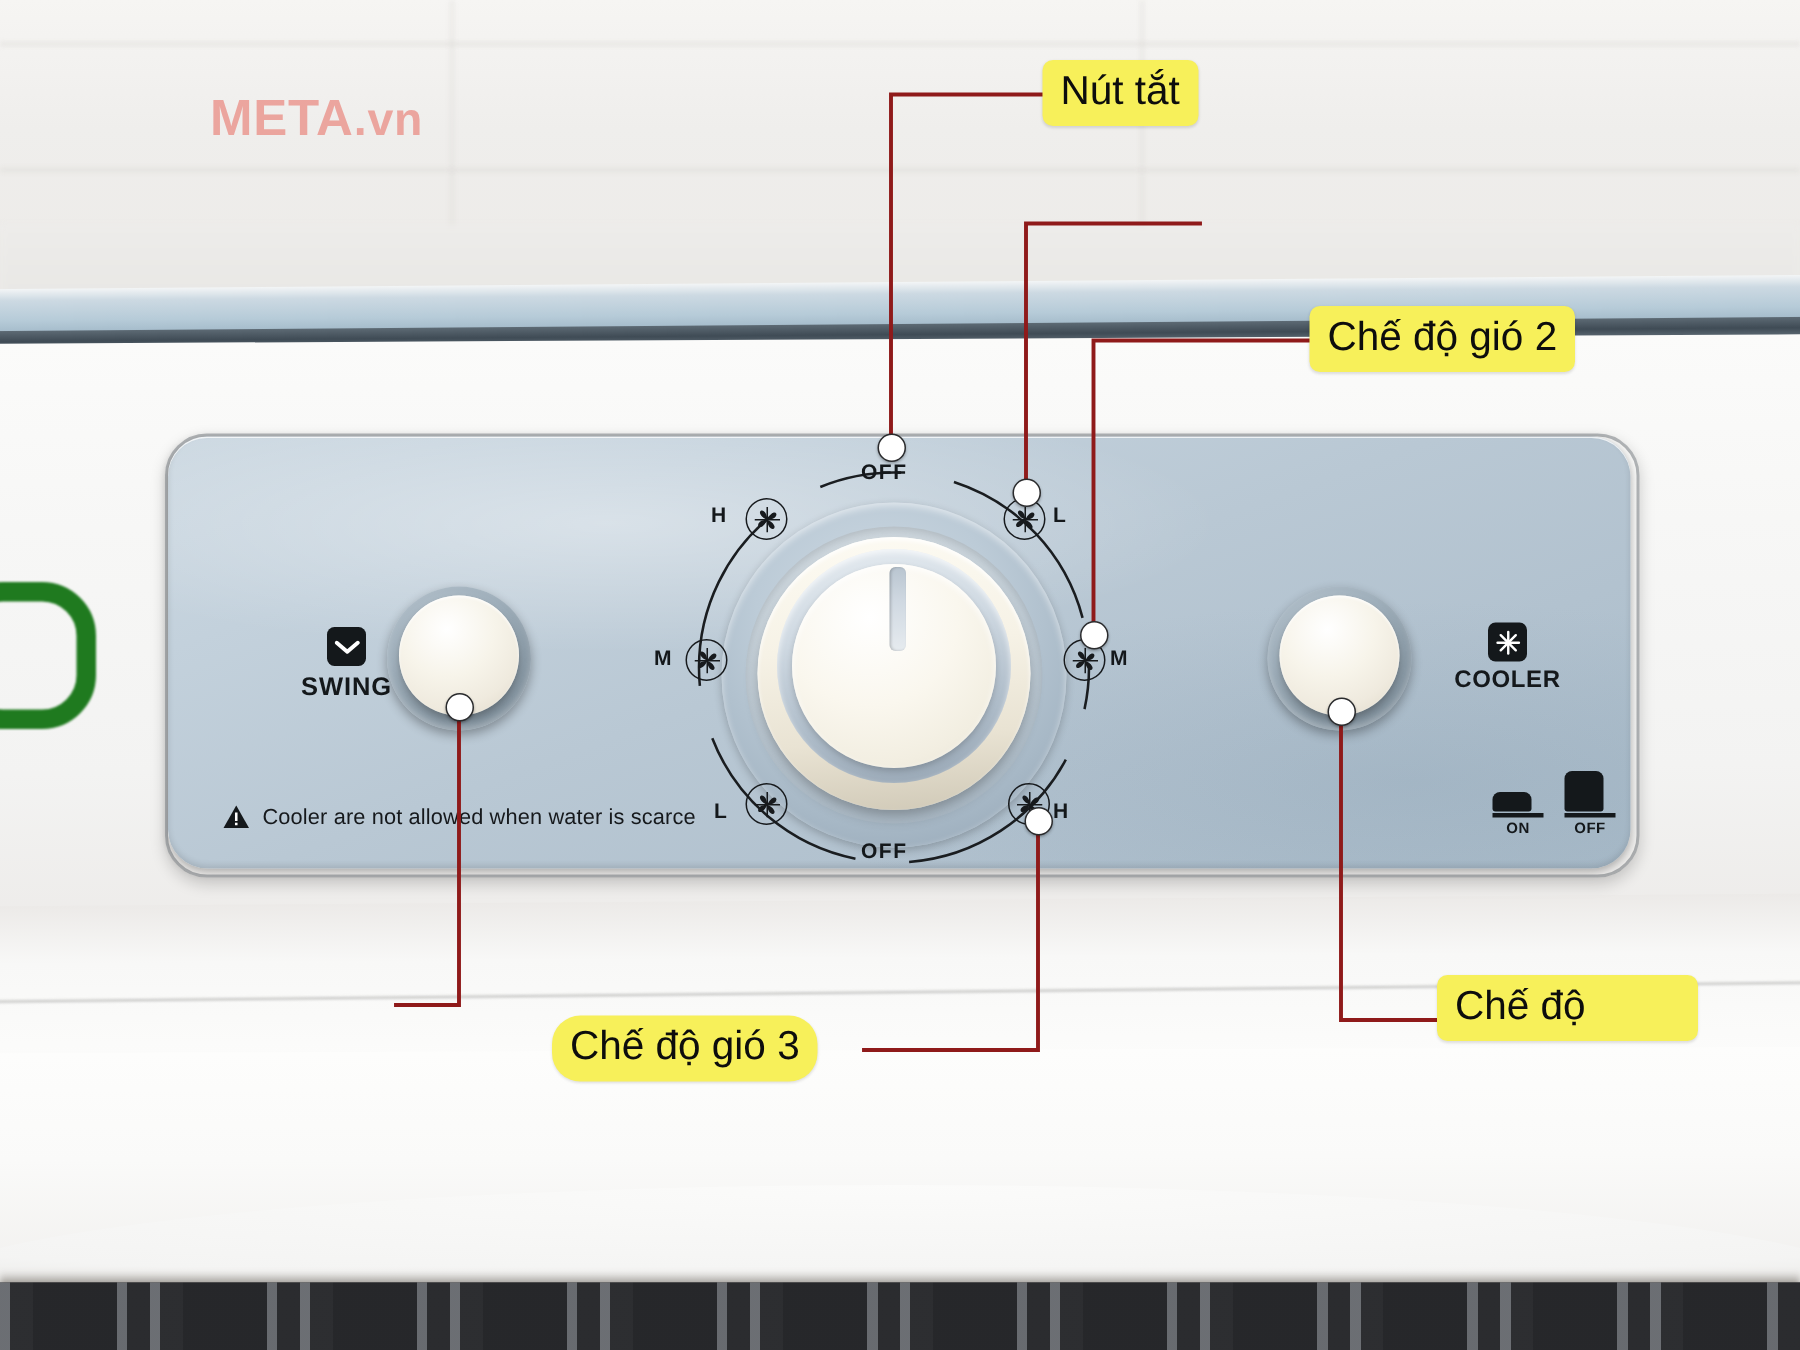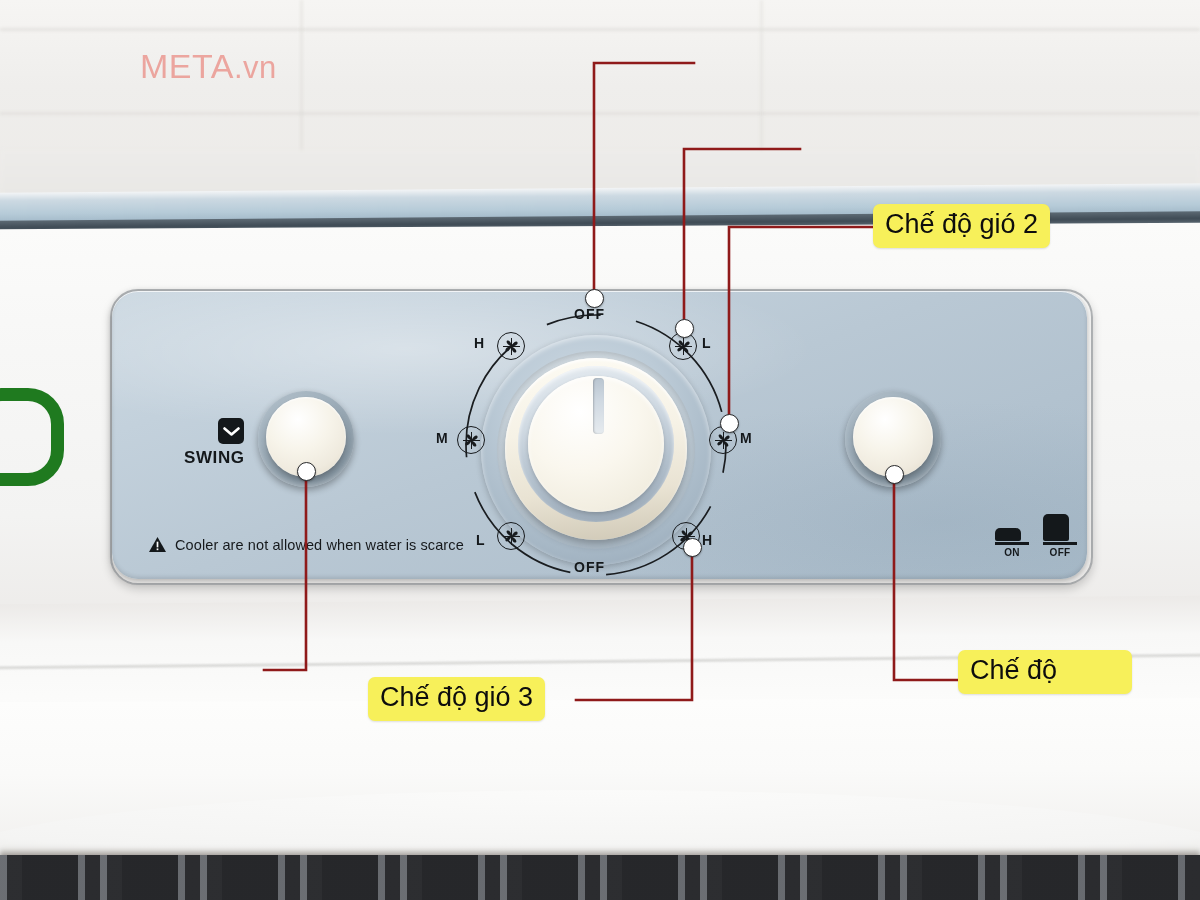--- a/index.html
+++ b/index.html
@@ -91,23 +91,23 @@
   
   .logo-green{
     position:absolute;left:-34px;top:388px;width:72px;height:72px;
     border:13px solid #1f7a1f;
     border-radius:36px;
     filter:blur(.6px);
   }
 
   
   .watermark{
-    position:absolute;left:140px;top:47px;
-    font-family:"Liberation Sans", sans-serif;
-    font-weight:normal;font-size:34px;letter-spacing:.5px;
+    position:absolute;left:140px;top:60px;
+    font-family:"Liberation Sans", sans-serif;
+    font-weight:bold;font-size:34px;letter-spacing:.5px;
     color:rgba(233,120,110,.62);
     user-select:none;
   }
   .watermark .vn{font-size:31px;}
 
   
   .panel{
     position:absolute;left:112px;top:291px;width:975px;height:288px;
     border-radius:26px;
     background:
@@ -126,21 +126,21 @@
   }
   .panel-edge{
     position:absolute;left:110px;top:289px;width:979px;height:292px;
     border-radius:28px;
     border:2px solid rgba(40,50,58,.35);
     box-shadow:0 4px 10px rgba(0,0,0,.18);
     pointer-events:none;
   }
 
   
-  .swing-block{position:absolute;left:184px;top:418px;width:94px;}
+  .swing-block{position:absolute;left:184px;top:418px;width:94px;text-align:center;}
   .icon-square{
     width:26px;height:26px;border-radius:5px;background:#14181b;margin:0 auto;
     display:flex;align-items:center;justify-content:center;
   }
   .swing-label{
     font-family:"Liberation Sans", sans-serif;
     font-weight:bold;font-size:17px;color:#14181b;letter-spacing:.6px;margin-top:4px;
   }
   .cooler-block{position:absolute;left:958px;top:415px;width:94px;text-align:center;}
   .cooler-label{
@@ -283,20 +283,33 @@
 
   <div class="swing-block">
     <div class="icon-square">
       <svg width="17" height="11" viewBox="0 0 17 11" aria-hidden="true">
         <path d="M1.5 2.5 L8.5 8.5 L15.5 2.5" fill="none" stroke="#ffffff" stroke-width="2.6" stroke-linecap="round" stroke-linejoin="round"></path>
       </svg>
     </div>
     <div class="swing-label">SWING</div>
   </div>
 
+  <div class="cooler-block">
+    <div class="icon-square">
+      <svg width="19" height="19" viewBox="0 0 20 20" aria-hidden="true">
+        <g stroke="#ffffff" stroke-width="1.7" stroke-linecap="round">
+          <line x1="10" y1="2.5" x2="10" y2="17.5"></line>
+          <line x1="2.5" y1="10" x2="17.5" y2="10"></line>
+          <line x1="4.7" y1="4.7" x2="15.3" y2="15.3"></line>
+          <line x1="15.3" y1="4.7" x2="4.7" y2="15.3"></line>
+        </g>
+      </svg>
+    </div>
+    <div class="cooler-label">COOLER</div>
+  </div>
 
   <div class="warn">
     <svg width="19" height="17" viewBox="0 0 20 18" aria-hidden="true">
       <path d="M10 1 L19 17 L1 17 Z" fill="#14181b"></path>
       <rect x="9.1" y="6" width="1.8" height="6" fill="#ffffff"></rect>
       <rect x="9.1" y="13.2" width="1.8" height="1.8" fill="#ffffff"></rect>
     </svg>
     <span class="warn-text">Cooler are not allowed when water is scarce</span>
   </div>
 
@@ -441,24 +454,25 @@
     </g>
   </svg>
 
   <div class="dot" style="left:585px;top:289px;"></div>
   <div class="dot" style="left:675px;top:319px;"></div>
   <div class="dot" style="left:720px;top:414px;"></div>
   <div class="dot" style="left:683px;top:538px;"></div>
   <div class="dot" style="left:297px;top:462px;"></div>
   <div class="dot" style="left:885px;top:465px;"></div>
 
+  <div class="callout" style="left:695px;top:40px;">Nút tắt</div>
 
 
   <div class="callout" style="left:873px;top:204px;">Chế độ gió 2</div>
 
-  <div class="callout" style="left:368px;top:677px;">Chế độ gió 3</div>
+  <div class="callout" style="left:368px;top:677px;border-radius:19px;">Chế độ gió 3</div>
 
 
   <div class="callout two-line" style="left:958px;top:650px;width:150px;">
     <div>Chế độ</div>
   </div>
 
 </div>
 
 </body></html>

